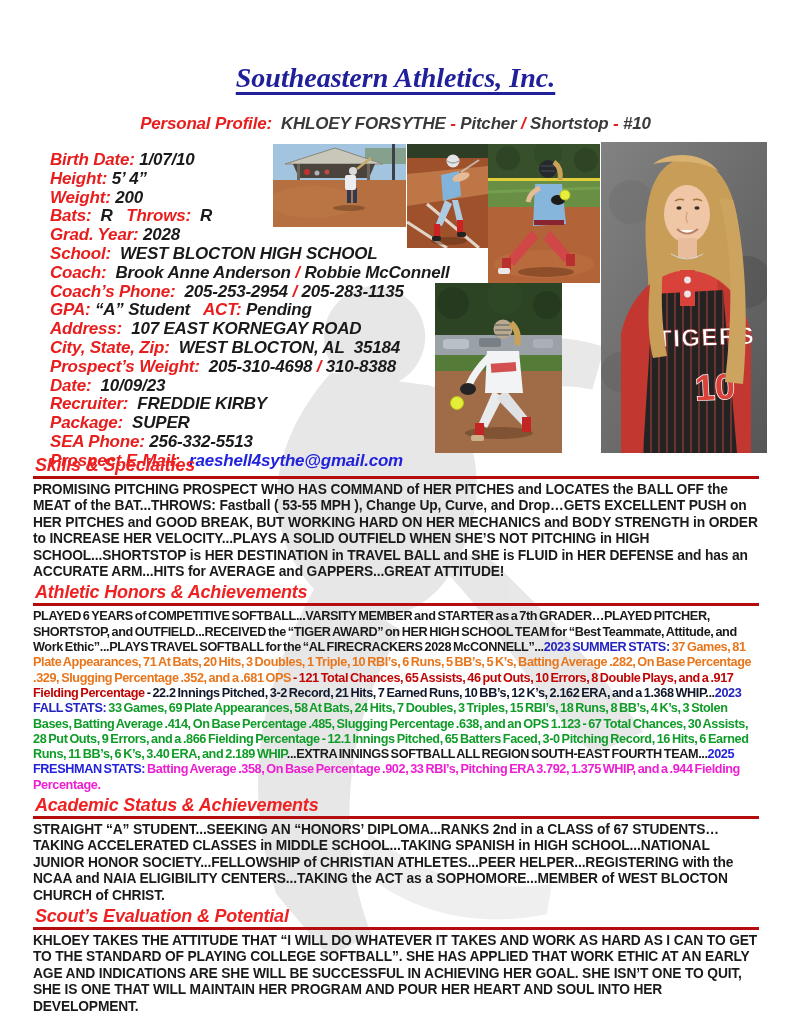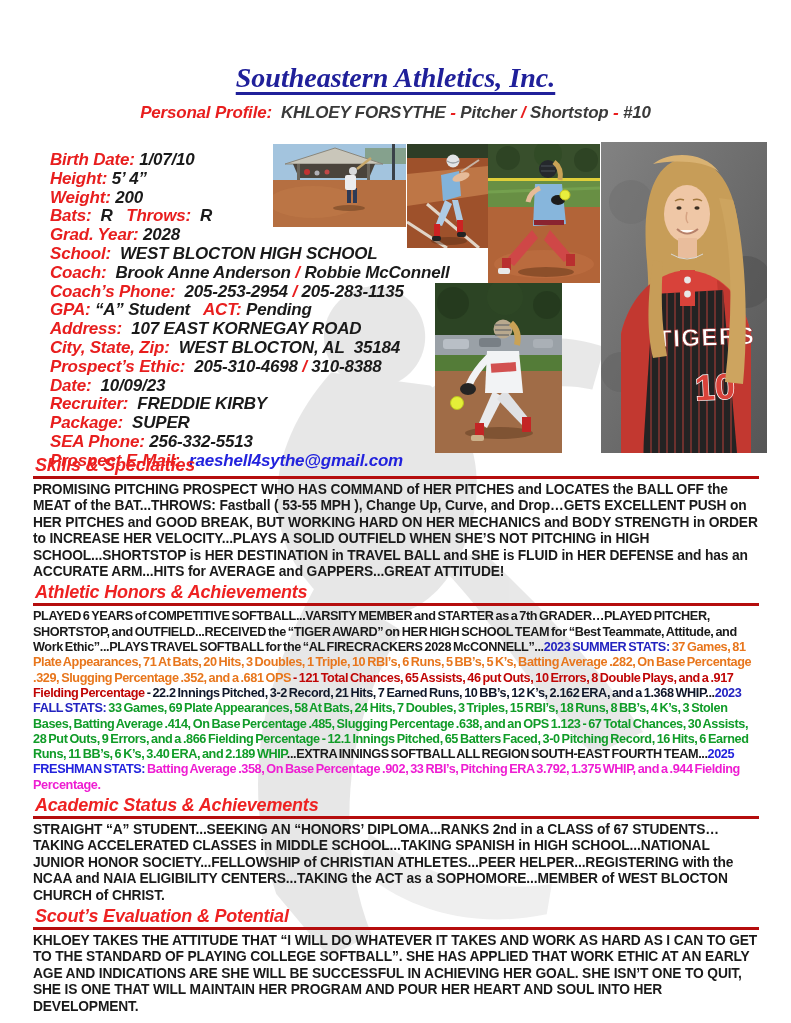--- a/index.html
+++ b/index.html
@@ -2,21 +2,21 @@
 <html><head>
 <meta charset="utf-8">
 <style>
   html,body{margin:0;padding:0;background:#e8e8e8;}
   .page{position:relative;width:791px;height:1023px;margin:0 auto;background:#ffffff;overflow:hidden;
         font-family:"Liberation Sans",sans-serif;}
   .watermark{position:absolute;left:115px;top:185px;width:590px;height:780px;z-index:0;}
   .title{position:absolute;top:62px;left:0;right:0;margin:0;text-align:center;z-index:3;
          font-family:"Liberation Serif",serif;font-style:italic;font-weight:700;font-size:28px;color:#20209a;}
   .title span{text-decoration:underline;text-decoration-thickness:3px;text-underline-offset:5px;}
-  .profile-line{position:absolute;top:103px;left:0;right:0;text-align:center;z-index:3;
+  .profile-line{position:absolute;top:114px;left:0;right:0;text-align:center;z-index:3;
         font-style:italic;font-weight:700;font-size:17px;letter-spacing:-0.2px;}
   .details{position:absolute;left:50px;top:151px;z-index:3;white-space:nowrap;
         font-style:italic;font-weight:700;font-size:17px;line-height:18.8px;letter-spacing:-0.2px;}
   .photo{position:absolute;z-index:2;}
   .photo svg{display:block;width:100%;height:100%;}
   #ph-batting-cage{left:273px;top:144px;width:133px;height:83px;}
   #ph-batting-swing{left:407px;top:144px;width:81px;height:104px;}
   #ph-pitching-blue{left:488px;top:144px;width:112px;height:139px;}
   #ph-pitching-white{left:435px;top:283px;width:127px;height:170px;}
   #ph-portrait{left:601px;top:142px;width:166px;height:311px;}
@@ -64,21 +64,21 @@
     <div><span class="seg-lbl">Height:</span><span class="seg-k"> 5’ 4”</span></div>
     <div><span class="seg-lbl">Weight:</span><span class="seg-k"> 200</span></div>
     <div><span class="seg-lbl">Bats:</span><span class="seg-k">&nbsp; R</span><span class="seg-lbl">&nbsp;&nbsp; Throws:</span><span class="seg-k">&nbsp; R</span></div>
     <div><span class="seg-lbl">Grad. Year:</span><span class="seg-k"> 2028</span></div>
     <div><span class="seg-lbl">School:</span><span class="seg-k">&nbsp; WEST BLOCTON HIGH SCHOOL</span></div>
     <div><span class="seg-lbl">Coach:</span><span class="seg-k">&nbsp; Brook Anne Anderson </span><span class="seg-red">/</span><span class="seg-k"> Robbie McConnell</span></div>
     <div><span class="seg-lbl">Coach’s Phone:</span><span class="seg-k">&nbsp; 205-253-2954 </span><span class="seg-red">/</span><span class="seg-k"> 205-283-1135</span></div>
     <div><span class="seg-lbl">GPA:</span><span class="seg-k"> “A” Student</span><span class="seg-lbl">&nbsp;&nbsp; ACT:</span><span class="seg-k"> Pending</span></div>
     <div><span class="seg-lbl">Address:</span><span class="seg-k">&nbsp; 107 EAST KORNEGAY ROAD</span></div>
     <div><span class="seg-lbl">City, State, Zip:</span><span class="seg-k">&nbsp; WEST BLOCTON, AL&nbsp; 35184</span></div>
-    <div><span class="seg-lbl">Prospect’s Ethic:</span><span class="seg-k">&nbsp; 205-310-4698 </span><span class="seg-red">/</span><span class="seg-k"> 310-8388</span></div>
+    <div><span class="seg-lbl">Prospect’s Weight:</span><span class="seg-k">&nbsp; 205-310-4698 </span><span class="seg-red">/</span><span class="seg-k"> 310-8388</span></div>
     <div><span class="seg-lbl">Date:</span><span class="seg-k">&nbsp; 10/09/23</span></div>
     <div><span class="seg-lbl">Recruiter:</span><span class="seg-k">&nbsp; FREDDIE KIRBY</span></div>
     <div><span class="seg-lbl">Package:</span><span class="seg-k">&nbsp; SUPER</span></div>
     <div><span class="seg-lbl">SEA Phone:</span><span class="seg-k"> 256-332-5513</span></div>
     <div><span class="seg-lbl">Prospect E-Mail:</span><span class="seg-blue">&nbsp; raeshell4sythe@gmail.com</span></div>
   </div>
 
   <div class="photo" id="ph-batting-cage">
     <svg viewBox="0 0 133 83">
       <rect width="133" height="38" fill="#a3c4de"></rect>

